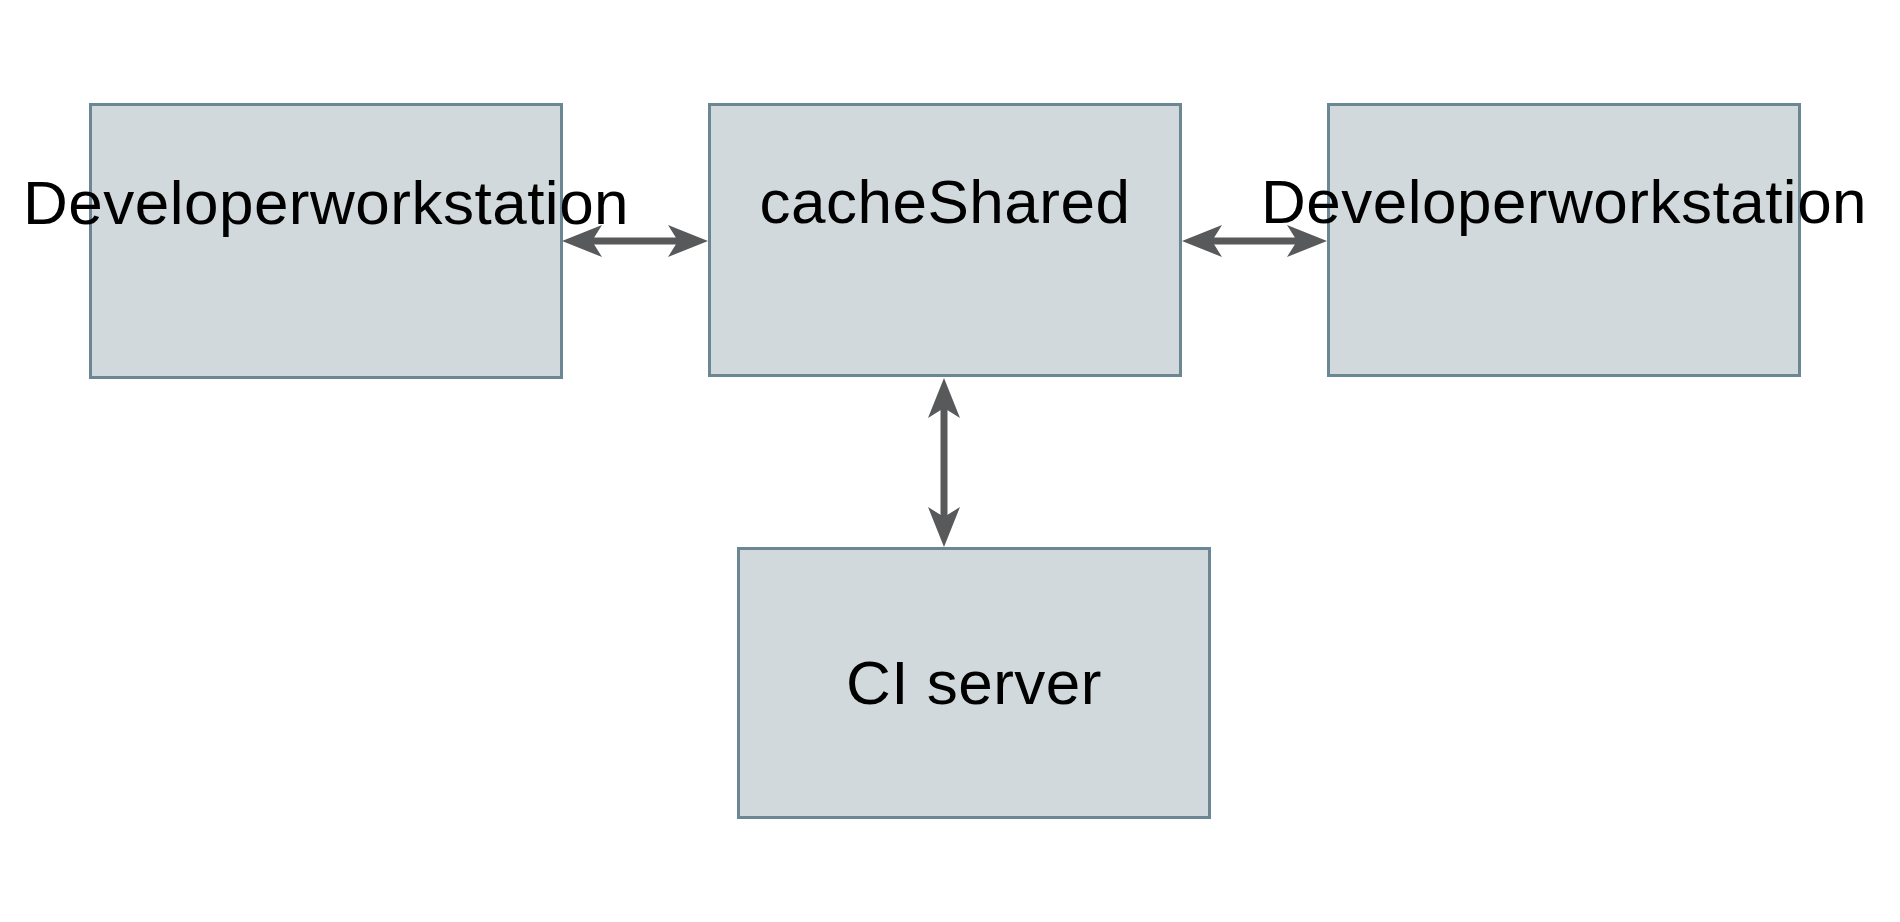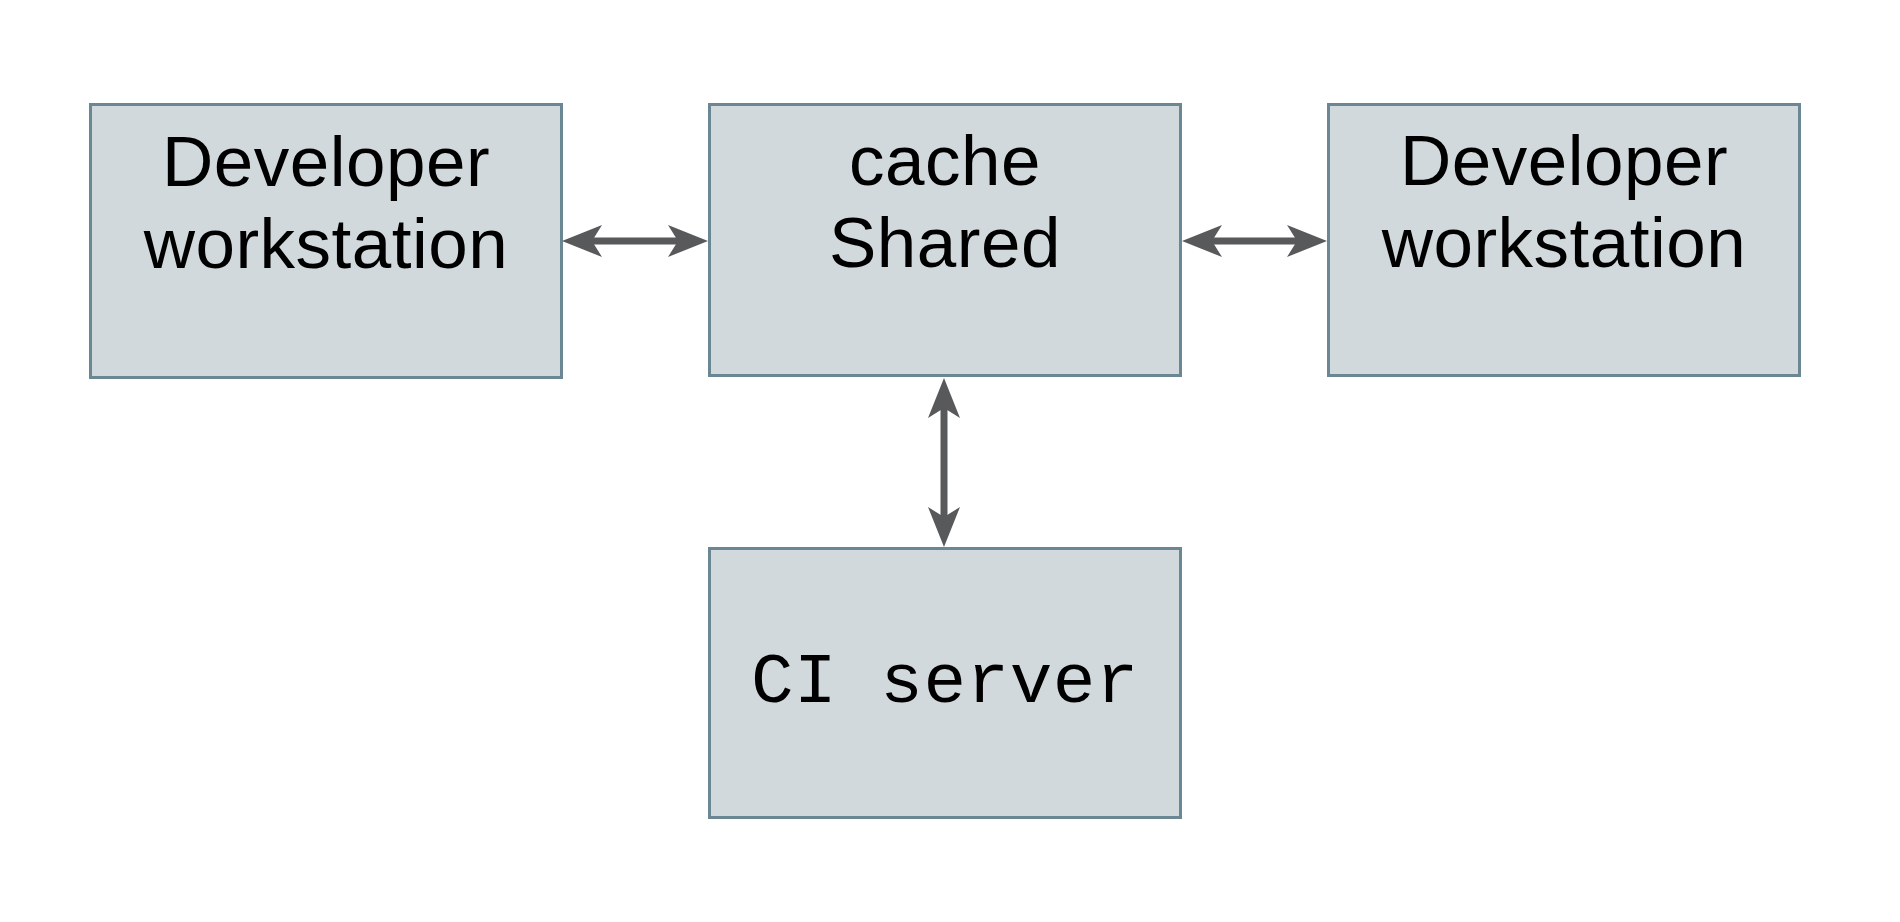--- a/index.html
+++ b/index.html
@@ -19,37 +19,36 @@
   .canvas {
     position: relative;
     width: 1900px; height: 922px;
     background: var(--canvas-bg);
   }
   .node {
     position: absolute;
     background: var(--node-fill);
     border: 3px solid var(--node-border);
     display: flex;
-    flex-direction: column;
     align-items: center;
     justify-content: center;
     color: var(--text);
-    font-size: 71px;
+    font-size: 62px;
     line-height: 82px;
     font-weight: 400;
     letter-spacing: 0.5px;
     text-align: center;
   }
   
   .node.top { padding-bottom: 76px; }
 
   #node-dev-left   { left: 89px;   top: 103px; width: 474px; height: 276px; }
   #node-shared     { left: 708px;  top: 103px; width: 474px; height: 274px; }
   #node-dev-right  { left: 1327px; top: 103px; width: 474px; height: 274px; }
-  #node-ci         { left: 708px;  top: 547px; width: 474px; height: 272px; font-family: Liberation Mono, monospace; }
+  #node-ci         { left: 737px;  top: 547px; width: 474px; height: 272px; }
 
   .edge { position: absolute; }
   #edge-left  { left: 562px;  top: 223px; }
   #edge-right { left: 1182px; top: 223px; }
   #edge-down  { left: 926px;  top: 378px; }
 
   .edge svg { display: block; }
   .edge .head { fill: var(--arrow); }
   .edge .shaft { stroke: var(--arrow); stroke-width: 7; }
 </style>

